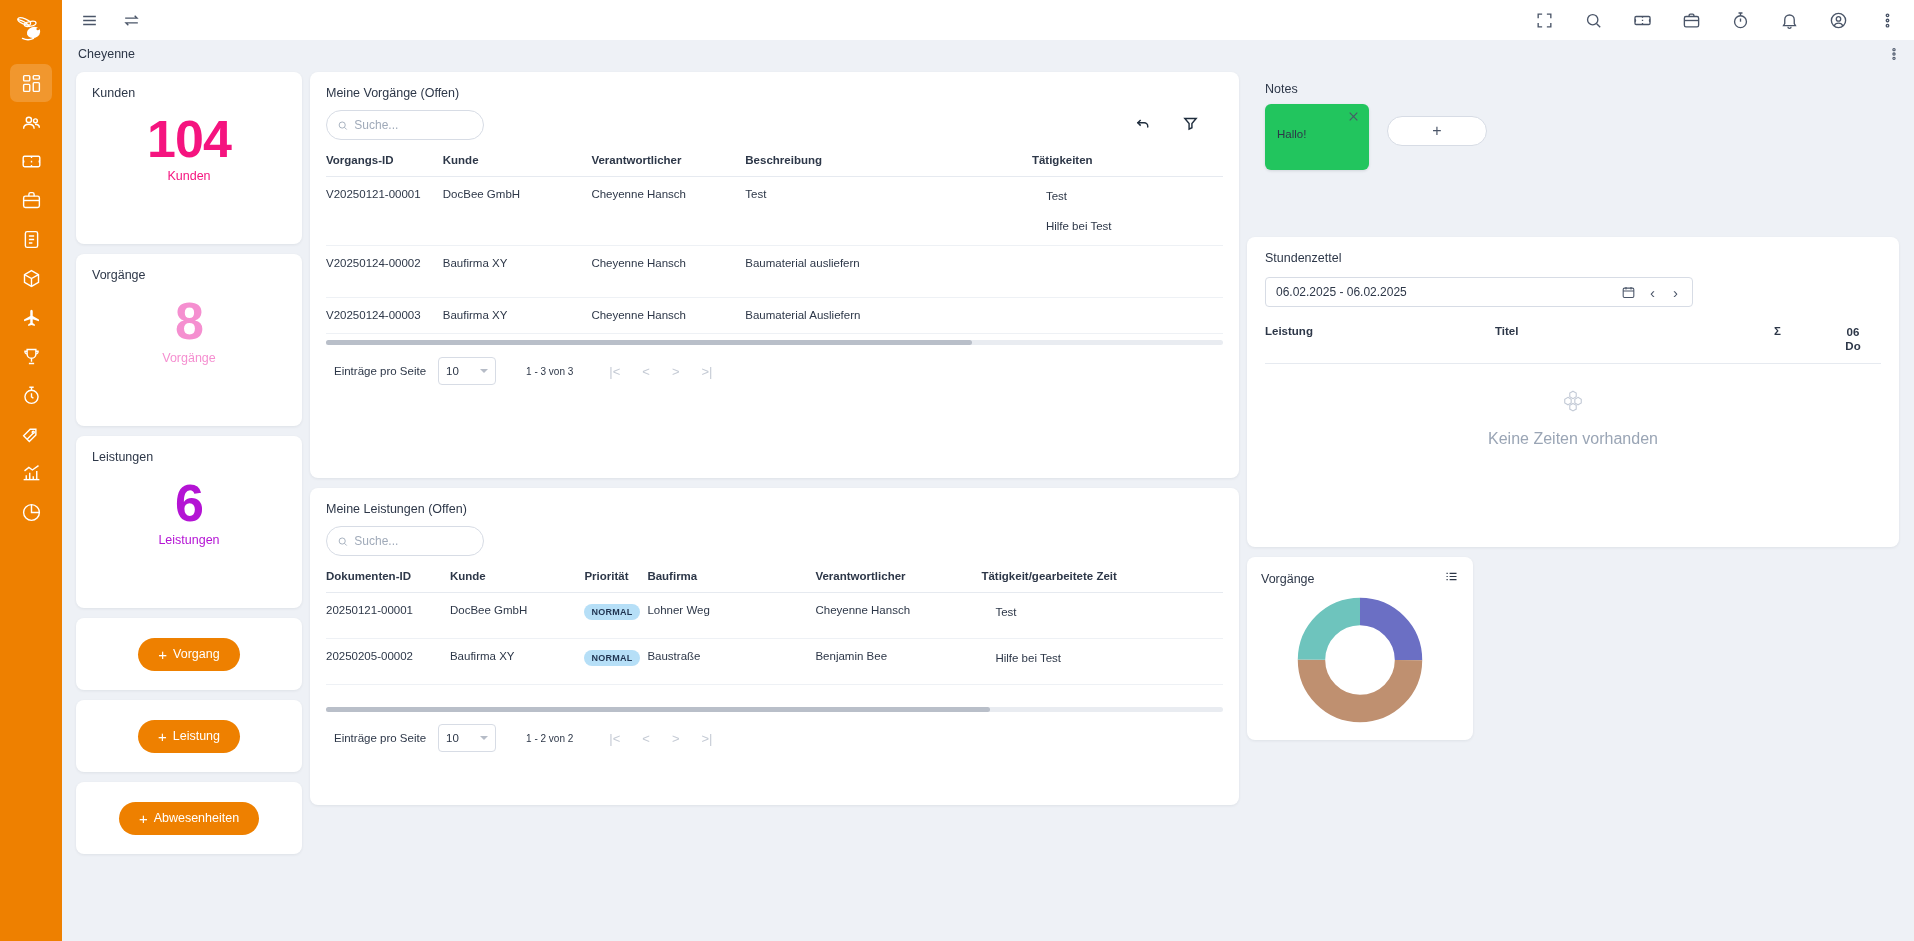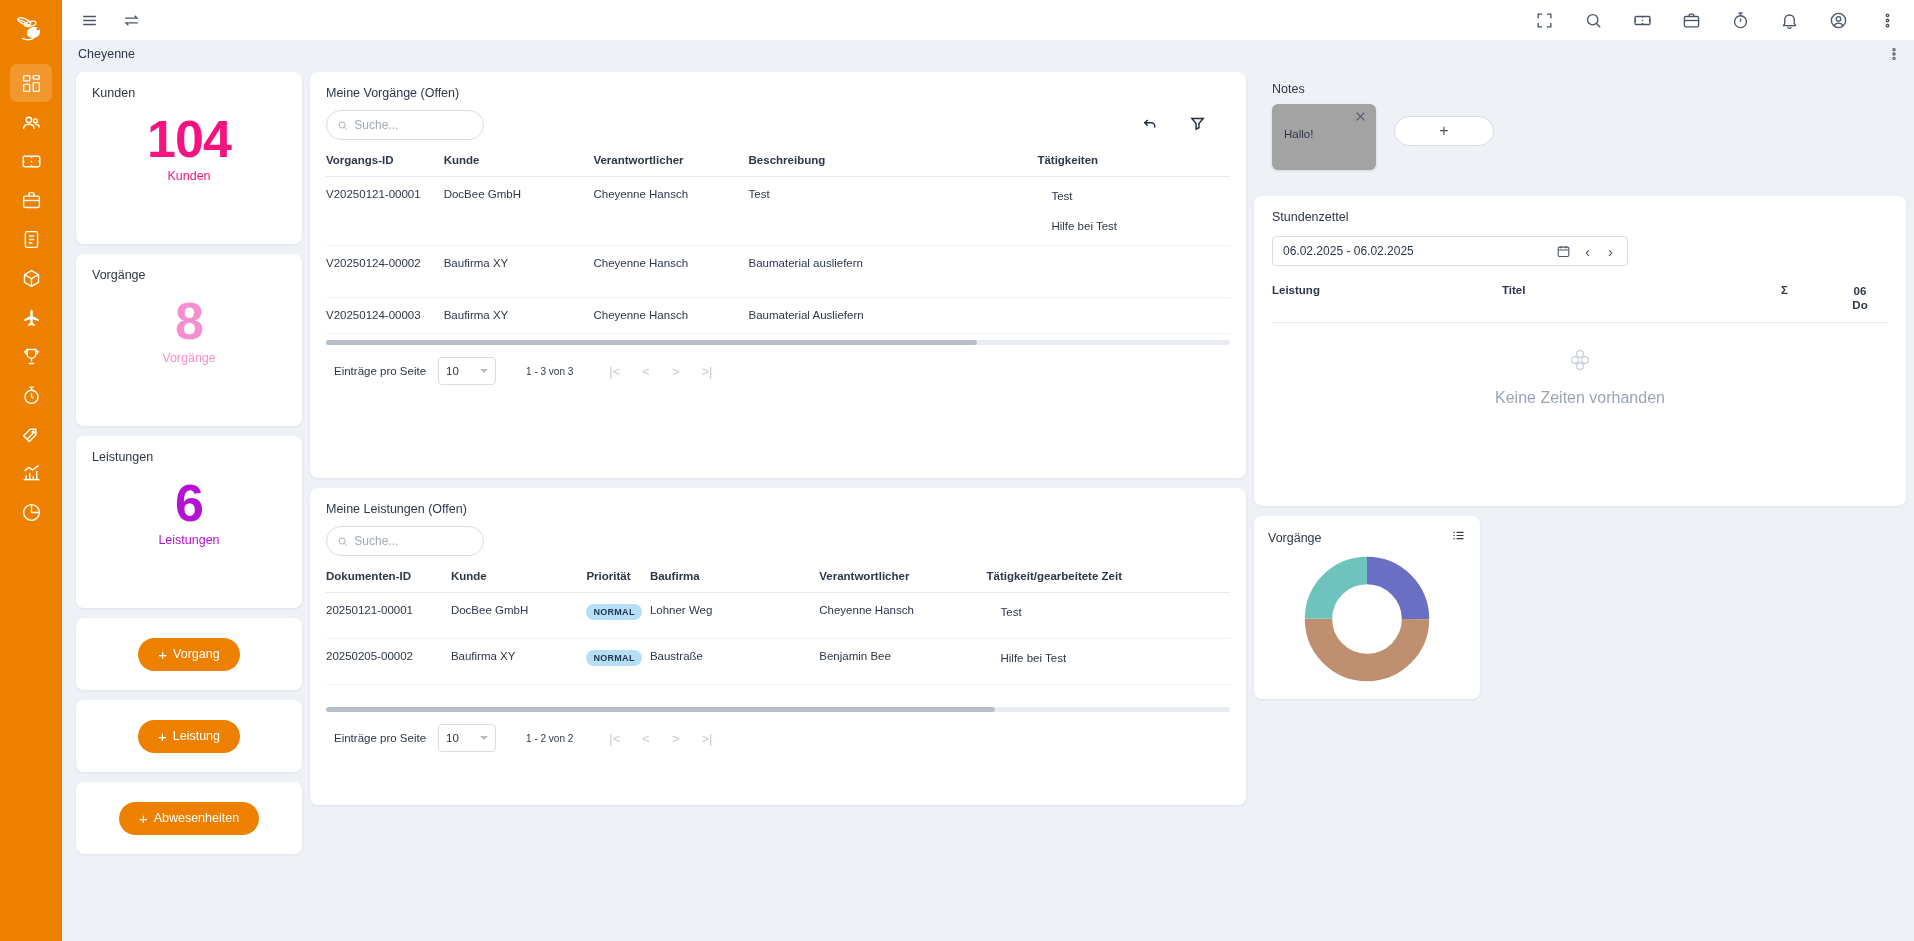--- a/index.html
+++ b/index.html
@@ -39,21 +39,21 @@
   .tb-ico svg { width: 19px; height: 19px; stroke: #4a5568; fill: none; stroke-width: 1.7; }
 
   .breadcrumb-bar {
     height: 28px; display: flex; align-items: center; padding: 0 16px;
     font-size: 12.5px; color: #2d3748; flex: 0 0 28px; position: relative;
   }
   .breadcrumb-bar .kebab { position:absolute; right: 12px; top: 6px; cursor:pointer; }
   .breadcrumb-bar .kebab svg { width: 16px; height: 16px; stroke:#4a5568; fill:none; stroke-width:1.7;}
 
   .content {
-    flex: 1; display: flex; gap: 0px; padding: 4px 0 8px 8px; min-height: 0;
+    flex: 1; display: flex; gap: 0px; padding: 4px 7px 8px 8px; min-height: 0;
   }
 
   
   .col-kpi { width: 232px; flex: 0 0 232px; display:flex; flex-direction:column; gap: 10px; padding-left: 6px; }
   .card { background: #fff; border-radius: 8px; box-shadow: 0 1px 3px rgba(16,24,40,0.07); }
   .kpi-card { height: 172px; padding: 14px 16px; position: relative; }
   .kpi-title { font-size: 12.5px; color: #2d3748; }
   .kpi-num { font-size: 52px; font-weight: 700; text-align: center; line-height: 1.05; margin-top: 12px; letter-spacing: -1px;}
   .kpi-sub { font-size: 12.5px; text-align:center; margin-top: 2px; }
 
@@ -115,36 +115,36 @@
   .pager-range { font-size: 10px; color:#2d3748; margin-left: 18px; }
   .pager-btns { display:flex; gap: 22px; margin-left: 24px; }
   .pager-btns span { font-size: 13px; color:#c4cad4; cursor:pointer; }
 
   
   .col-right { width: 660px; flex: 0 0 660px; display:flex; flex-direction:column; gap: 10px; padding-right: 8px; }
   .notes-block { padding: 10px 16px 16px 18px; }
   .notes-title { font-size: 12.5px; color:#2d3748; margin-bottom: 8px; }
   .notes-row { display:flex; align-items:flex-start; gap: 18px; }
   .sticky {
-    width: 104px; height: 66px; background: #a3a3a3; border-radius: 6px;
+    width: 104px; height: 66px; background: #22c55e; border-radius: 6px;
     box-shadow: 0 1px 3px rgba(16,24,40,0.12); position: relative; padding: 24px 0 0 12px;
     font-size: 11.5px; color:#2d3748;
   }
   .sticky .x { position:absolute; top:6px; right:9px; cursor:pointer; }
   .sticky .x svg { width: 13px; height:13px; stroke:#4a5568; stroke-width:2; fill:none;}
   .note-add {
     width: 100px; height: 30px; border:1px solid #d7dce5; border-radius: 16px; background:#fff;
     display:flex; align-items:center; justify-content:center; cursor:pointer;
     color:#4a5568; font-size: 16px; margin-top: 12px;
   }
 
-  .sheet-card { padding: 14px 18px 18px 18px; flex: 0 0 auto; }
+  .sheet-card { padding: 14px 18px 18px 18px; flex: 0 0 auto; margin-top: 41px; }
   .sheet-title { font-size: 12.5px; color:#2d3748; margin-bottom: 12px; }
   .daterange {
-    width: 356px; height: 30px; border: 1px solid #d7dce5; border-radius: 4px;
+    width: 428px; height: 30px; border: 1px solid #d7dce5; border-radius: 4px;
     display:flex; align-items:center; padding: 0 10px; gap: 10px;
   }
   .daterange .dval { font-size: 12px; color:#2d3748; flex:1; }
   .daterange .dic { cursor:pointer; display:flex; align-items:center;}
   .daterange .dic svg { width: 15px; height:15px; stroke:#4a5568; fill:none; stroke-width:1.7;}
   .daterange .arrow { font-size: 15px; color:#4a5568; cursor:pointer; padding: 0 4px;}
 
   .sheet-head {
     display:flex; align-items:flex-start; margin-top: 18px; padding-bottom: 9px;
     border-bottom: 1px solid #e6eaf0; font-size: 11.5px; font-weight:700; color:#2d3748;

